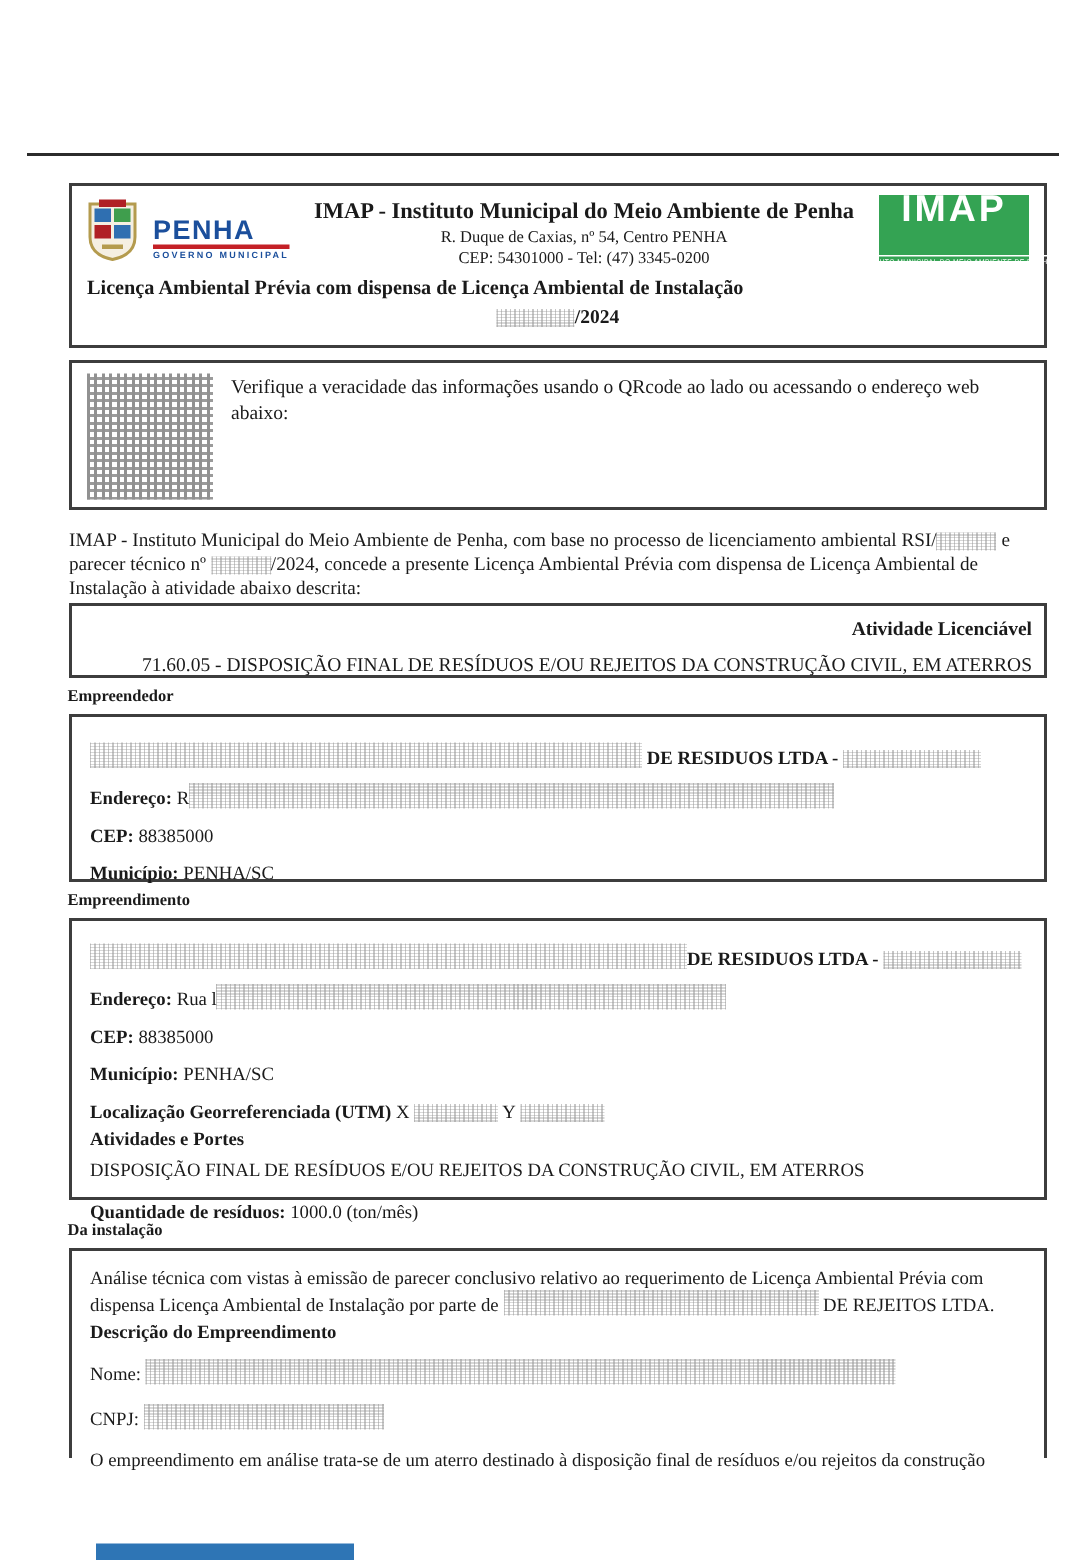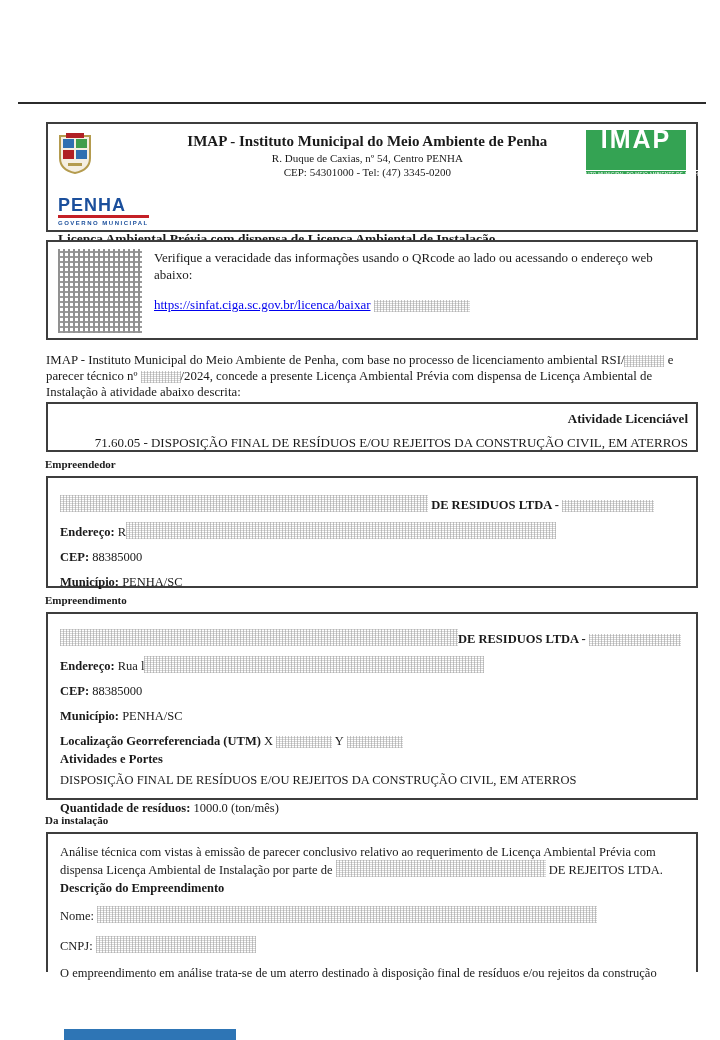--- a/index.html
+++ b/index.html
@@ -7,21 +7,21 @@
     position:relative;width:720px;height:1040px;background:#ffffff;overflow:hidden;
     font-family:"Liberation Serif","DejaVu Serif",serif;color:#1a1a1a;font-size:12.5px;
   }
   .toprule{position:absolute;left:18px;top:102px;width:688px;height:2px;background:#2b2b2b;}
 
   .box{position:absolute;left:46px;width:652px;border:2px solid #3d3d3d;box-sizing:border-box;background:#fff;}
 
   
   .header-box{top:122px;height:110px;padding:6px 10px 4px;}
   .header-top{display:flex;align-items:flex-start;}
-  .logo-penha{display:flex;align-items:flex-start;gap:22px;margin-top:2px;flex-direction:column;}
+  .logo-penha{display:flex;align-items:flex-end;gap:10px;margin-top:2px;}
   .shield{width:34px;height:42px;}
   .penha-wordmark{display:flex;flex-direction:column;}
   .penha-name{font-family:"Liberation Sans",sans-serif;font-weight:bold;font-size:18px;color:#1b4f9c;letter-spacing:1px;line-height:18px;}
   .penha-bar{height:3px;background:#c42026;margin:1px 0 2px;}
   .penha-sub{font-family:"Liberation Sans",sans-serif;font-weight:bold;font-size:6px;color:#1b4f9c;letter-spacing:1.5px;}
   .header-center{flex:1;text-align:center;padding-top:2px;}
   .org-title{font-weight:bold;font-size:15px;line-height:19px;}
   .addr{font-size:11px;line-height:14px;}
   .logo-imap{width:100px;height:44px;background:#34a353;color:#fff;text-align:center;
     display:flex;flex-direction:column;justify-content:center;align-items:center;flex:none;gap:18px;}
@@ -103,24 +103,20 @@
     <div class="doc-title">Licença Ambiental Prévia com dispensa de Licença Ambiental de Instalação</div>
     <div class="doc-number">
       <span class="redact" style="width:52px"></span><span>/2024</span>
     </div>
   </div>
 
   <div class="box qr-box">
     <div class="qr-code"></div>
     <div class="qr-text">
       <div>Verifique a veracidade das informações usando o QRcode ao lado ou acessando o endereço web abaixo:</div>
-      <div class="qr-link-row">
-        <a class="doc-link" href="#">https://sinfat.ciga.sc.gov.br/licenca/baixar</a>
-        <span class="redact" style="width:96px"></span>
-      </div>
     </div>
   </div>
 
   <div class="intro">
     <span>IMAP - Instituto Municipal do Meio Ambiente de Penha, com base no processo de licenciamento ambiental RSI/</span><span class="redact" style="width:40px"></span>
     <span>e parecer técnico nº</span>
     <span class="redact" style="width:40px"></span><span>/2024, concede a presente Licença Ambiental Prévia com dispensa de Licença Ambiental de Instalação à atividade abaixo descrita:</span>
   </div>
 
   <div class="box atividade-box">

